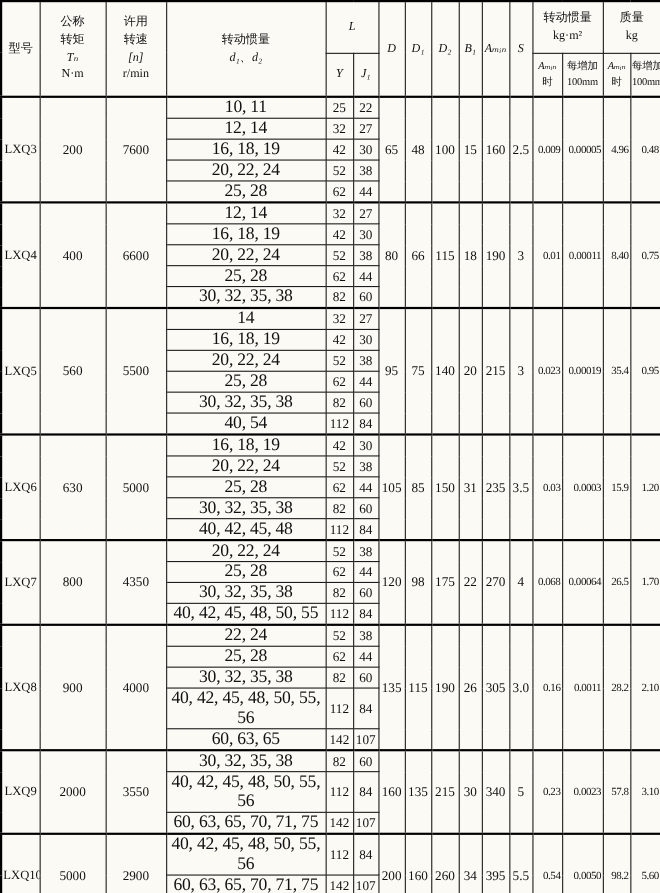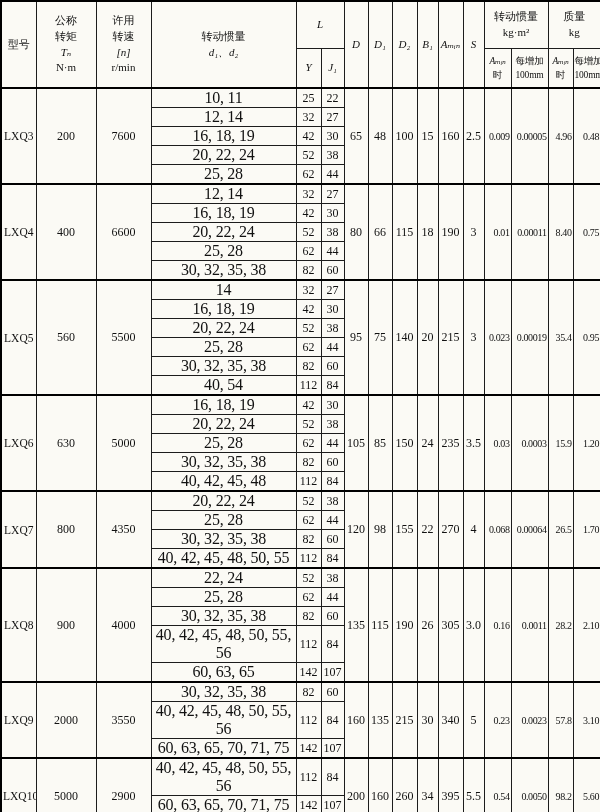--- a/index.html
+++ b/index.html
@@ -222,21 +222,21 @@
       <tr>
         <td rowspan="5" class="gs model">LXQ6</td>
         <td rowspan="5" class="gs ">630</td>
         <td rowspan="5" class="gs ">5000</td>
         <td class="gs bore">16, 18, 19</td>
         <td class="gs ">42</td>
         <td class="gs ">30</td>
         <td rowspan="5" class="gs ">105</td>
         <td rowspan="5" class="gs ">85</td>
         <td rowspan="5" class="gs ">150</td>
-        <td rowspan="5" class="gs ">24</td>
+        <td rowspan="5" class="gs ">31</td>
         <td rowspan="5" class="gs ">235</td>
         <td rowspan="5" class="gs ">3.5</td>
         <td rowspan="5" class="gs sm">0.03</td>
         <td rowspan="5" class="gs sm">0.0003</td>
         <td rowspan="5" class="gs sm">15.9</td>
         <td rowspan="5" class="gs sm">1.20</td>
       </tr>
       <tr>
         <td class="bore">20, 22, 24</td>
         <td class="">52</td>
@@ -259,21 +259,21 @@
       </tr>
       <tr>
         <td rowspan="4" class="gs model">LXQ7</td>
         <td rowspan="4" class="gs ">800</td>
         <td rowspan="4" class="gs ">4350</td>
         <td class="gs bore">20, 22, 24</td>
         <td class="gs ">52</td>
         <td class="gs ">38</td>
         <td rowspan="4" class="gs ">120</td>
         <td rowspan="4" class="gs ">98</td>
-        <td rowspan="4" class="gs ">155</td>
+        <td rowspan="4" class="gs ">175</td>
         <td rowspan="4" class="gs ">22</td>
         <td rowspan="4" class="gs ">270</td>
         <td rowspan="4" class="gs ">4</td>
         <td rowspan="4" class="gs sm">0.068</td>
         <td rowspan="4" class="gs sm">0.00064</td>
         <td rowspan="4" class="gs sm">26.5</td>
         <td rowspan="4" class="gs sm">1.70</td>
       </tr>
       <tr>
         <td class="bore">25, 28</td>

